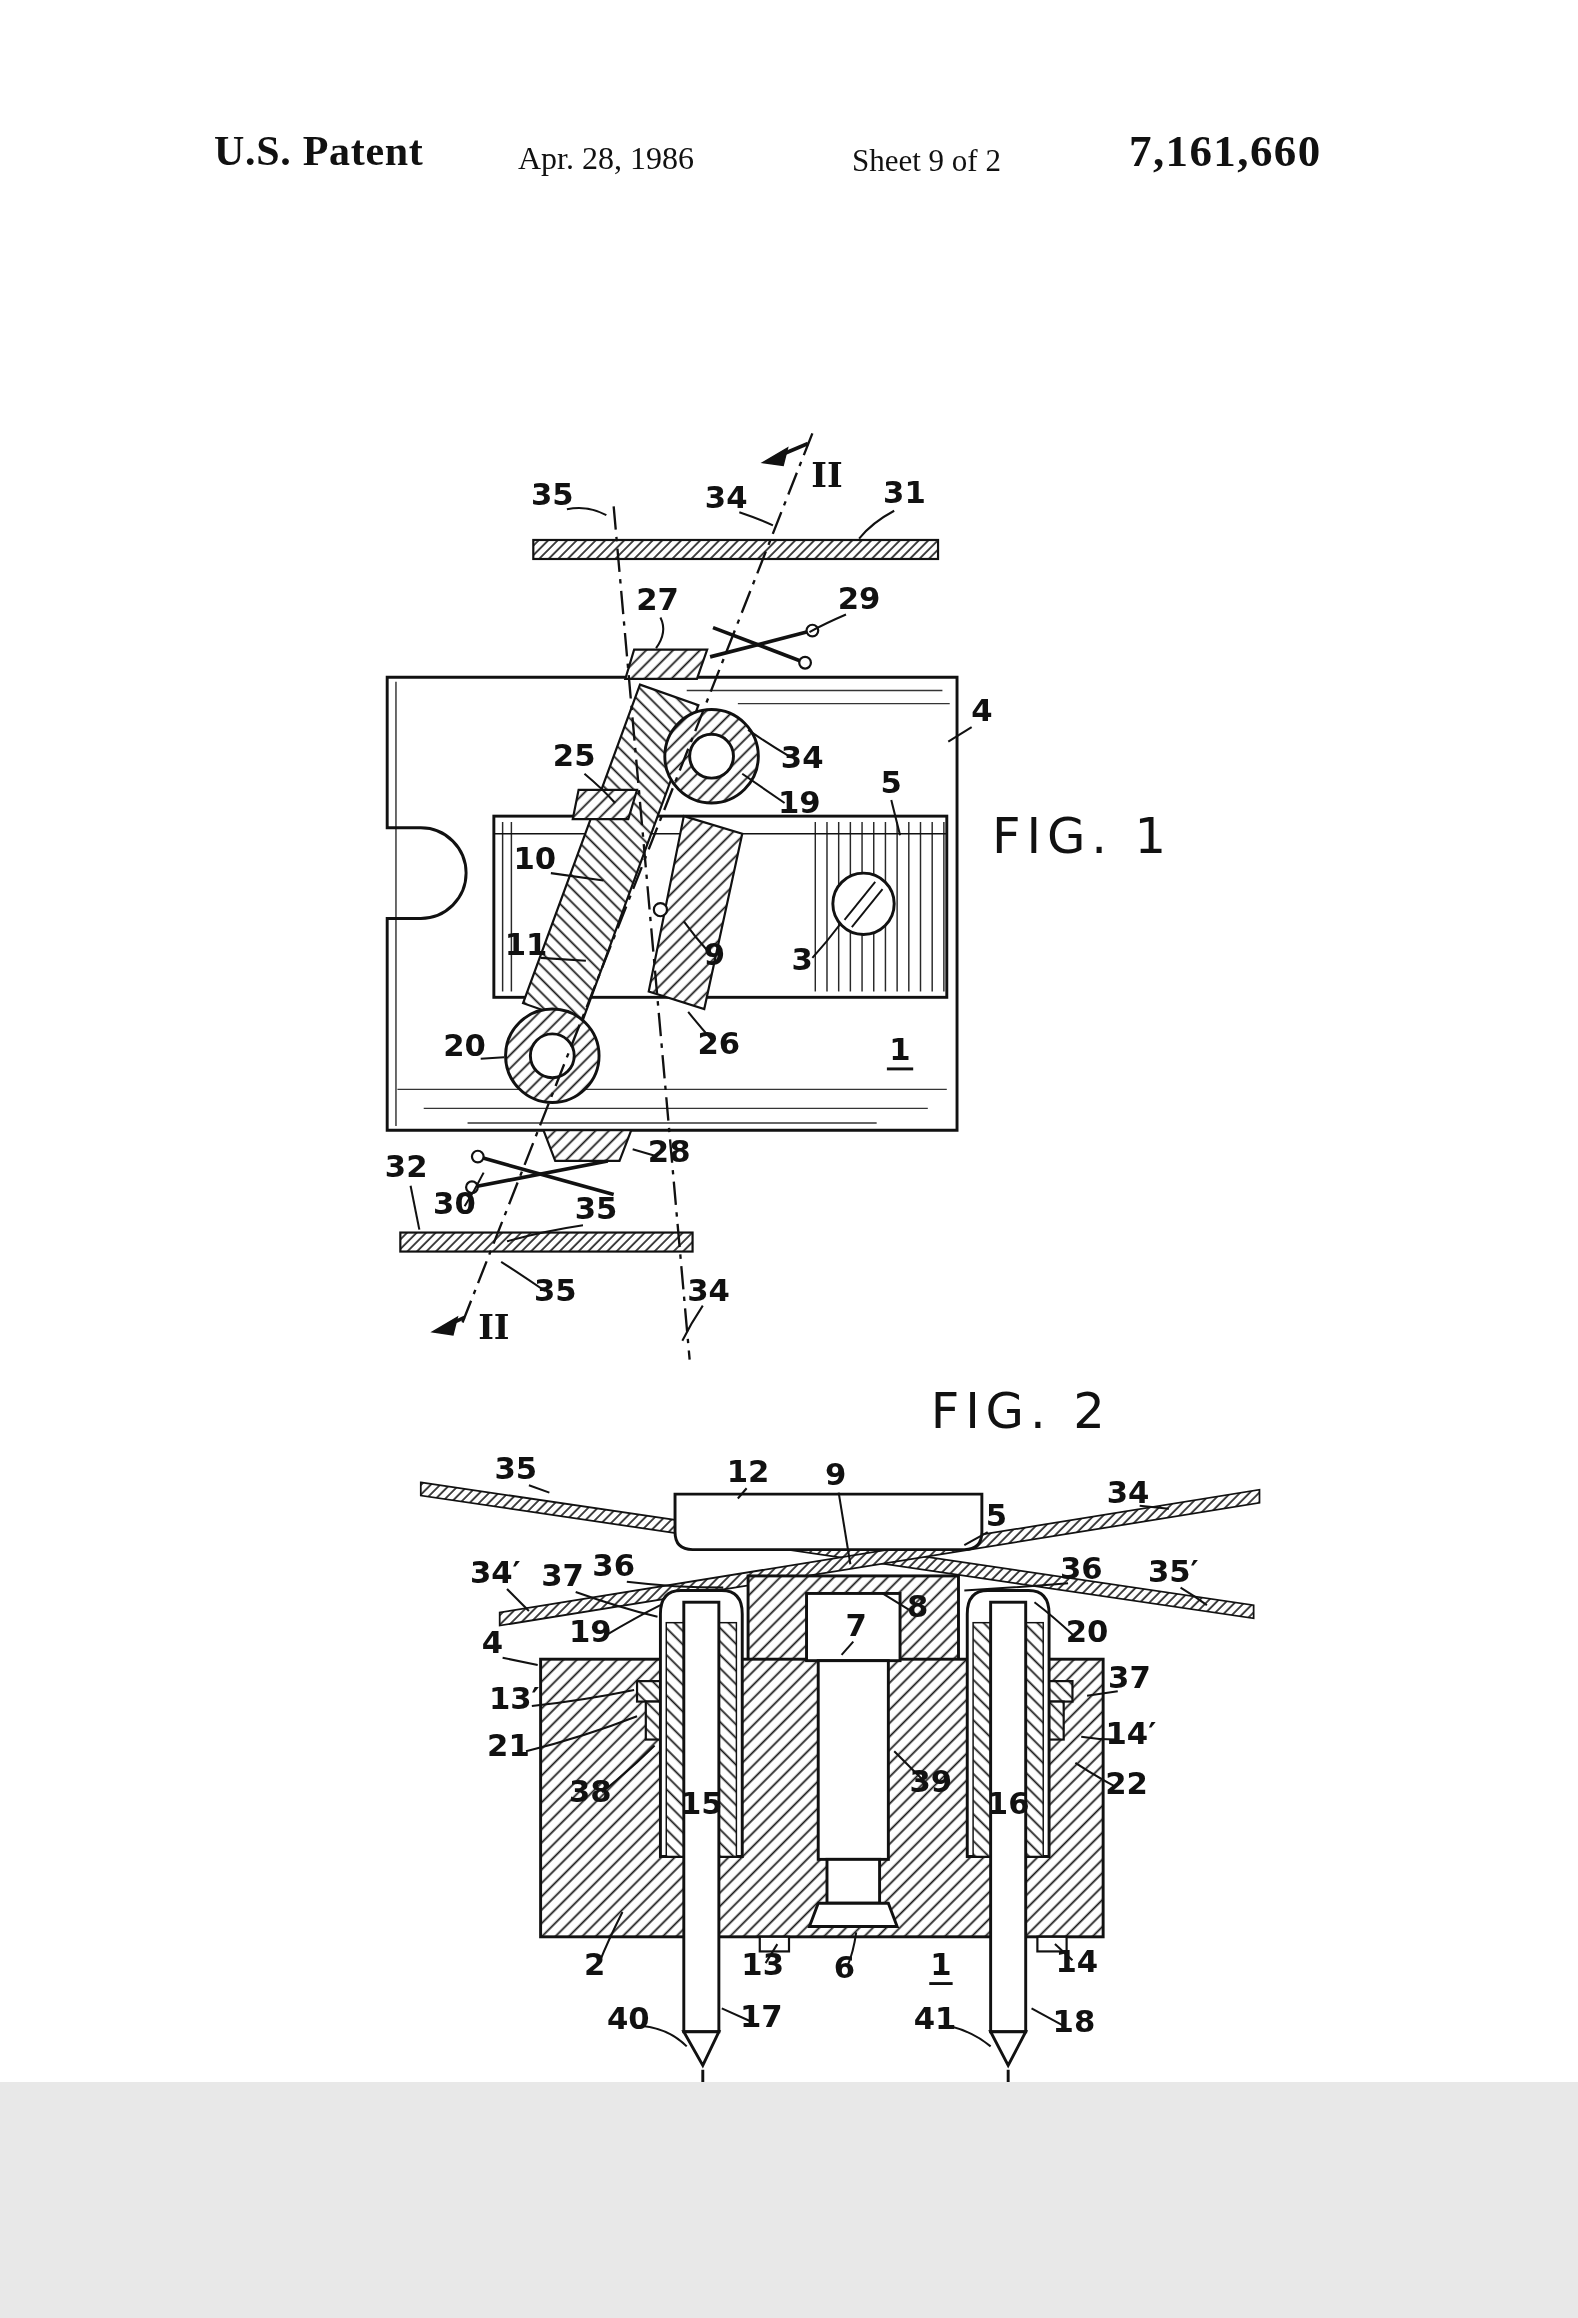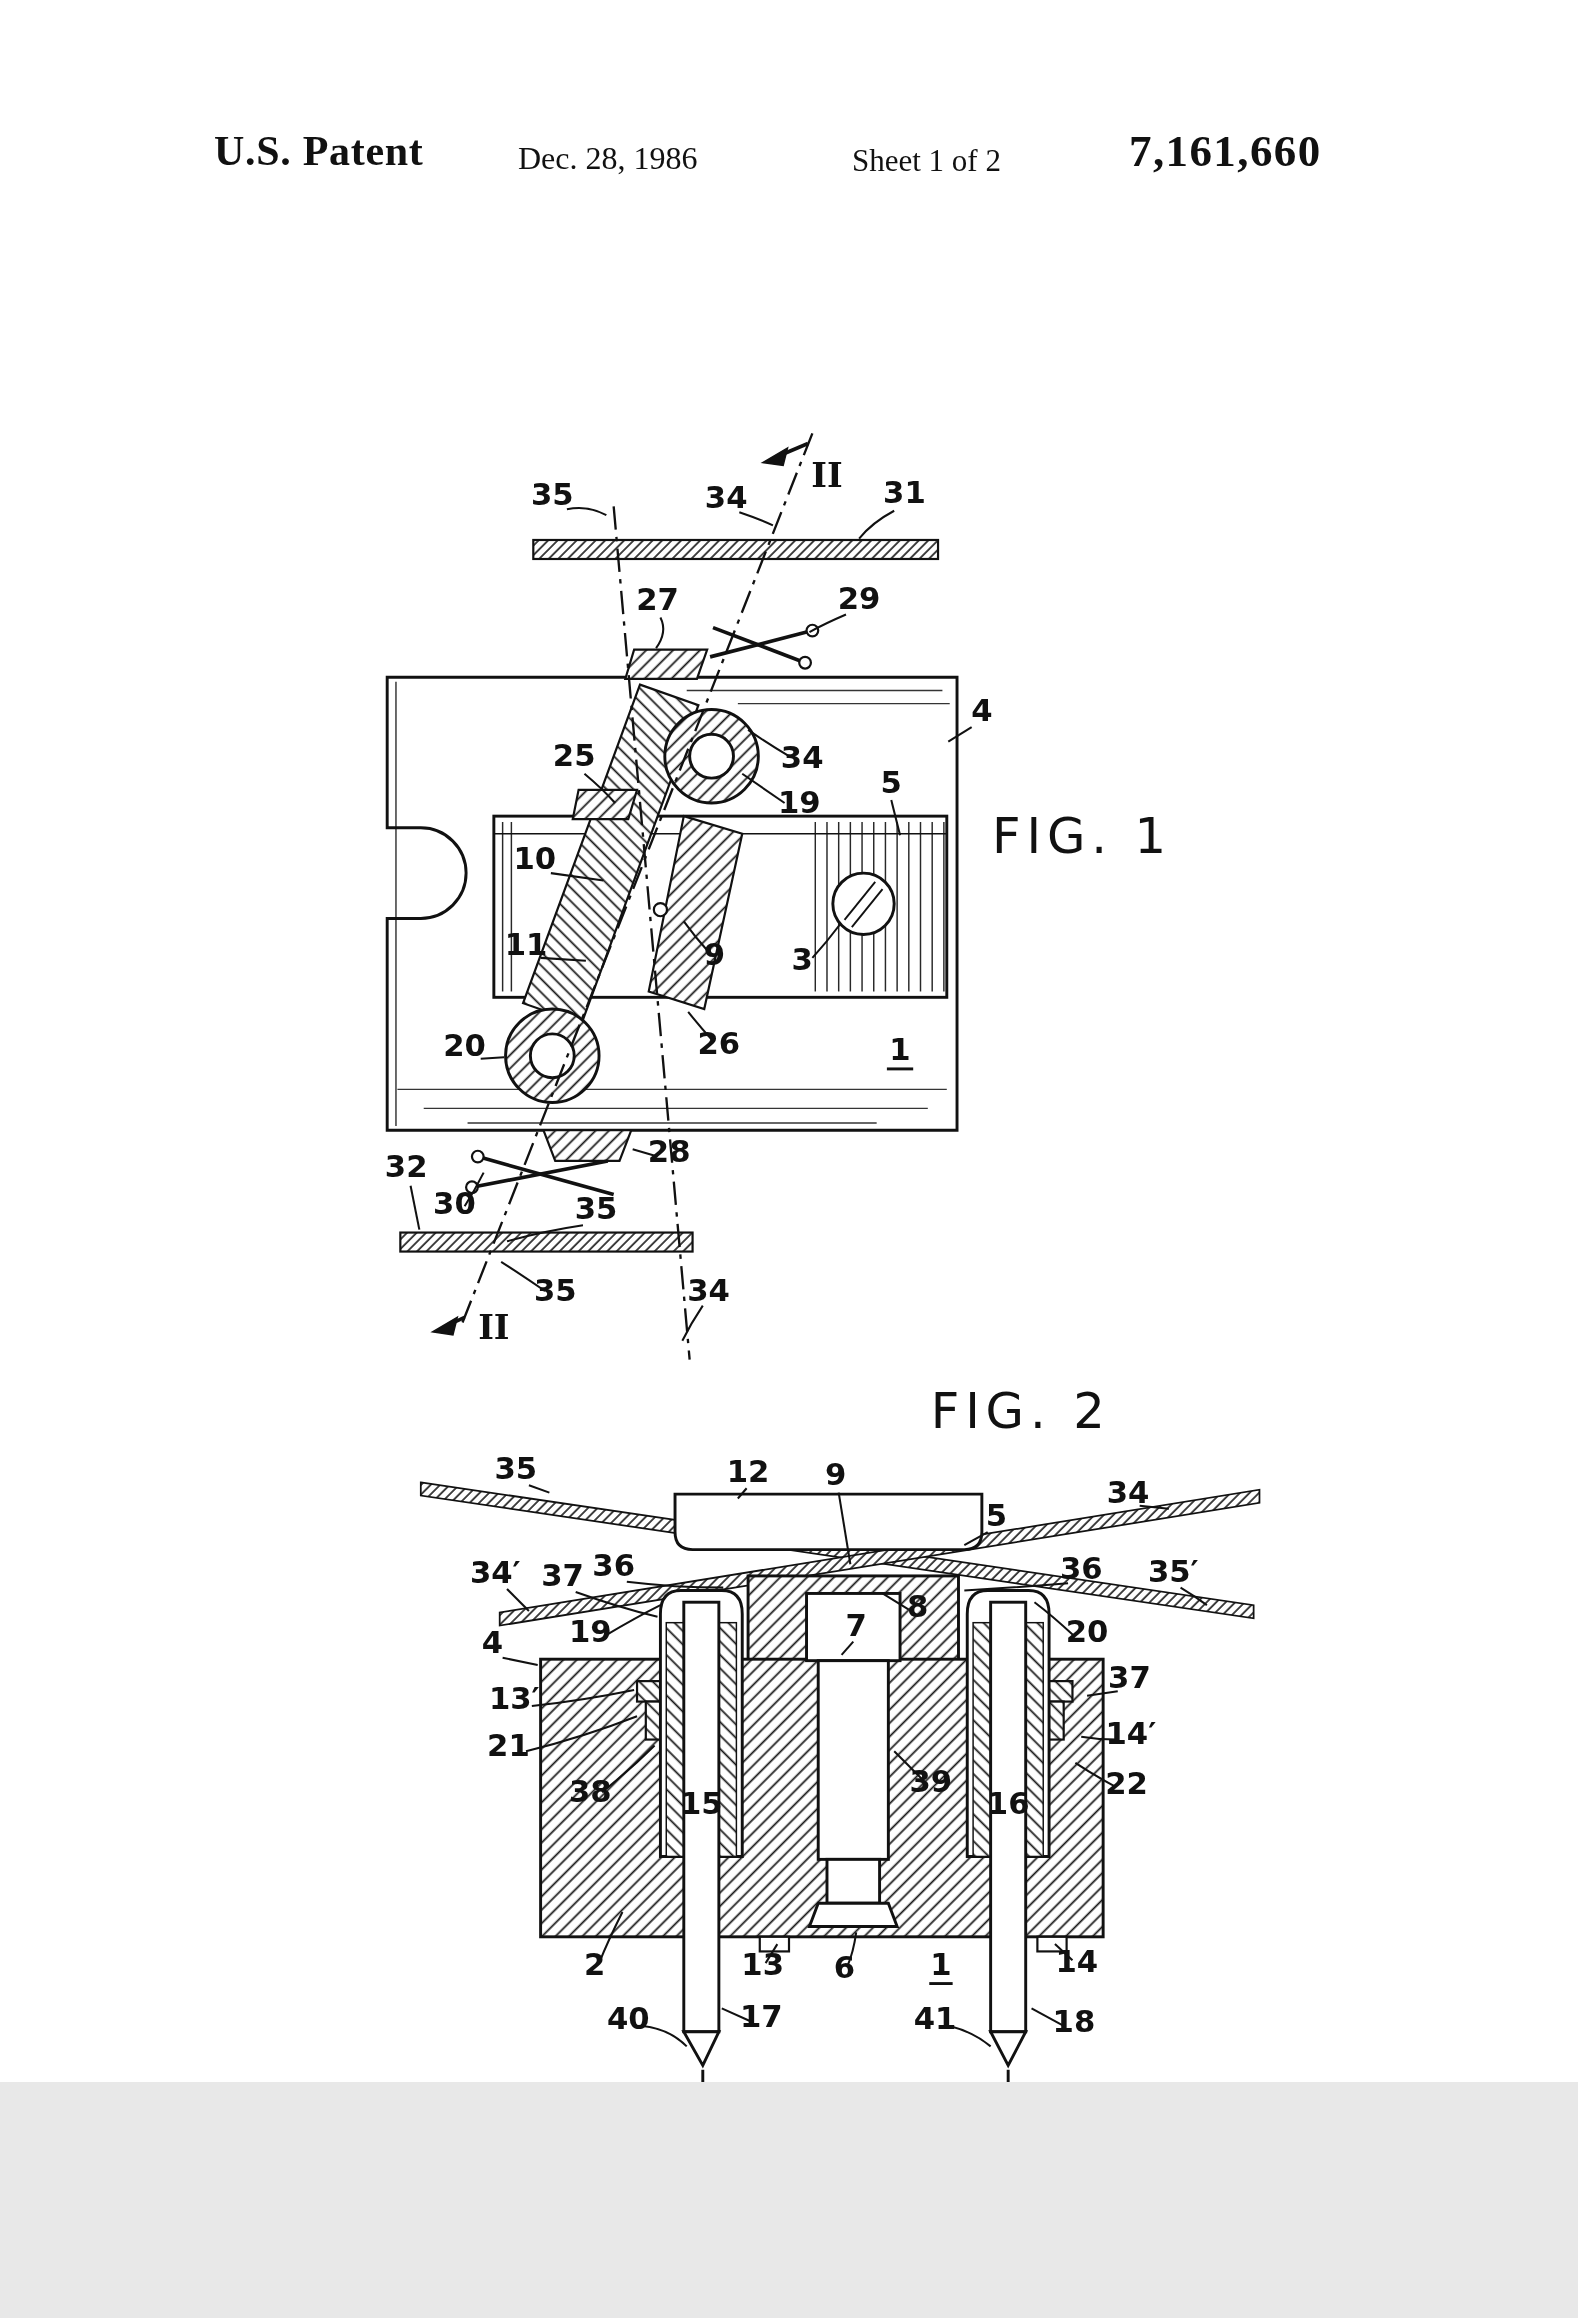--- a/index.html
+++ b/index.html
@@ -25,22 +25,22 @@
   .ref{font-size:21px;}
   .figcap{font-size:34px;letter-spacing:4px;font-weight:500;}
   .sec{font-size:23px;font-family:"DejaVu Serif",serif;font-weight:bold;}
 </style>
 </head>
 <body>
 
 <div class="sheet">
 
   <div class="hdr hdr-title">U.S. Patent</div>
-  <div class="hdr hdr-date">Dec. 28, 1986</div>
-  <div class="hdr hdr-sheet">Sheet 1 of 2</div>
+  <div class="hdr hdr-date">Apr. 28, 1986</div>
+  <div class="hdr hdr-sheet">Sheet 9 of 2</div>
   <div class="hdr hdr-number">7,161,660</div>
 
   <svg width="1578" height="2319" viewBox="0 0 1080 1586" xmlns="http://www.w3.org/2000/svg">
     <defs>
       <pattern id="h1" patternUnits="userSpaceOnUse" width="6.5" height="6.5" patternTransform="rotate(45)">
         <rect width="6.5" height="6.5" fill="#ffffff"></rect>
         <line x1="3" y1="0" x2="3" y2="6.5" stroke="#181818" stroke-width="1.2"></line>
       </pattern>
       <pattern id="h2" patternUnits="userSpaceOnUse" width="6.5" height="6.5" patternTransform="rotate(-45)">
         <rect width="6.5" height="6.5" fill="#ffffff"></rect>

